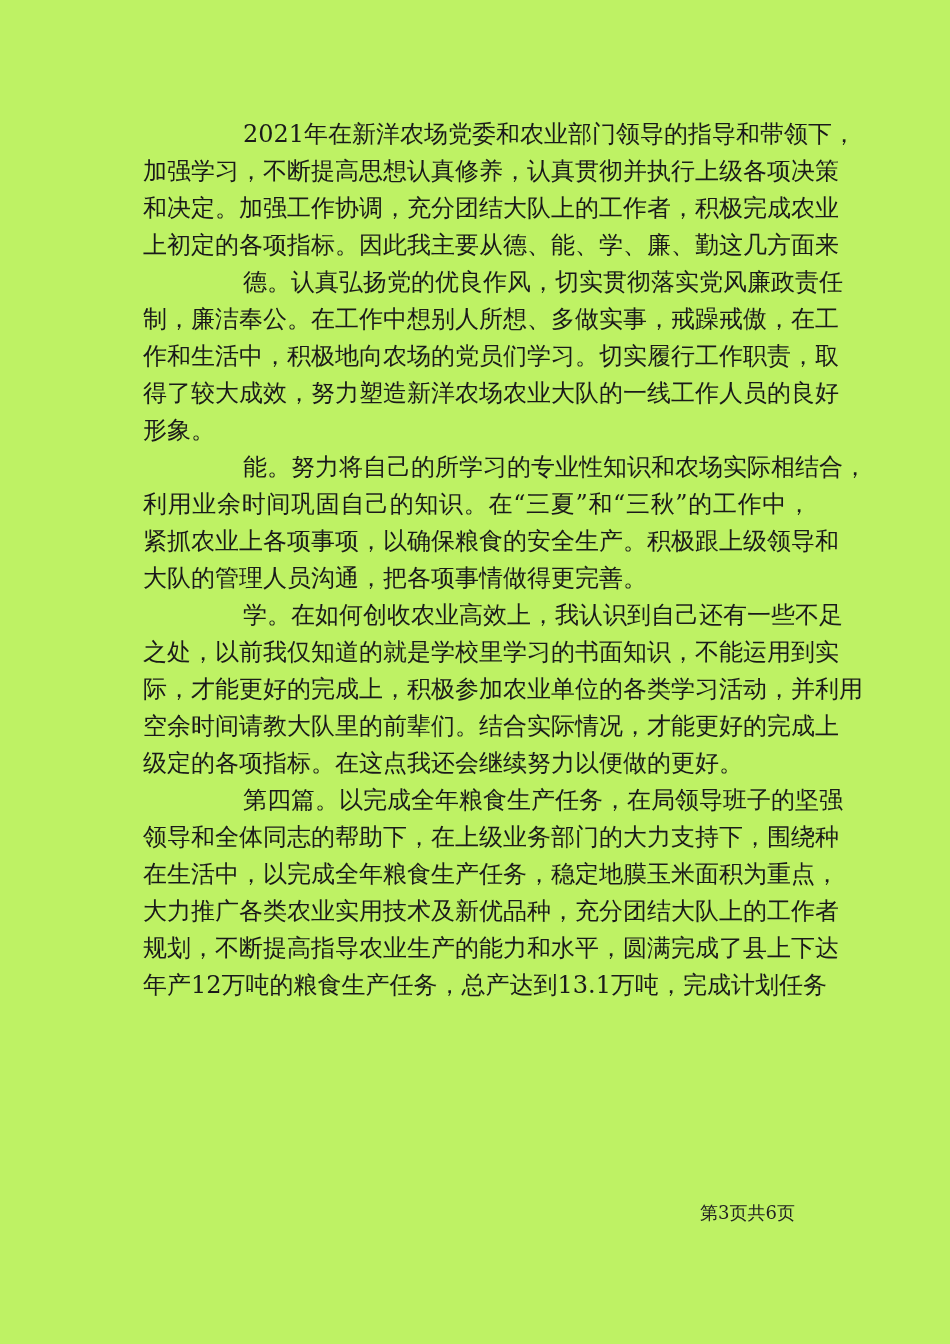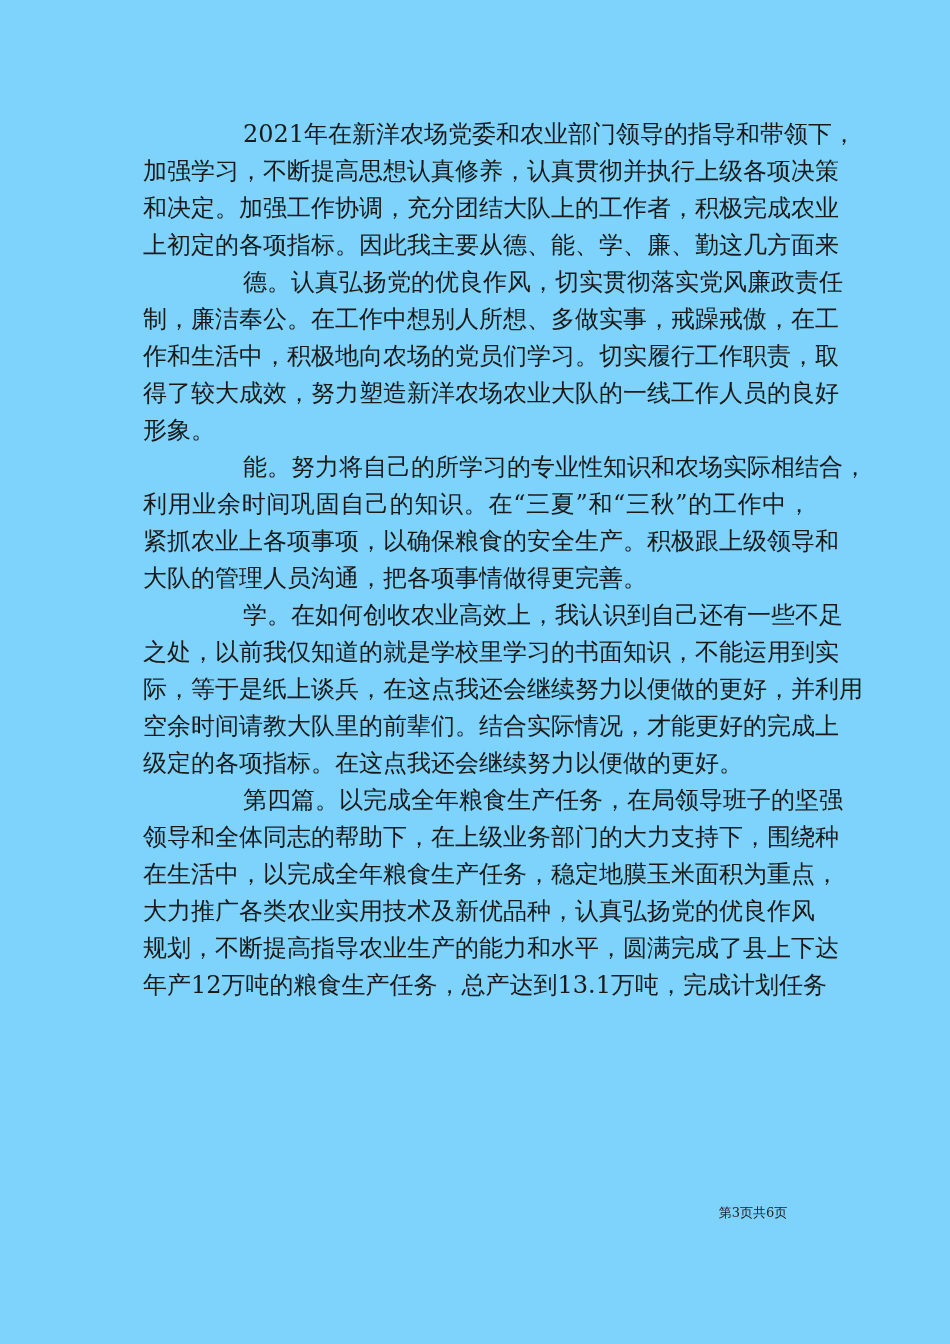--- a/index.html
+++ b/index.html
@@ -14,21 +14,21 @@
       overflow: hidden;
       font-family: "DejaVu Serif", "Liberation Serif", serif;
       color: #1a1a1a;
     }
     .page {
       position: absolute;
       left: 0;
       top: 0;
       width: 950px;
       height: 1344px;
-      background: #7dd3fc;
+      background: #bef264;
     }
     .body-text {
       position: absolute;
       left: 143px;
       top: 116px;
       width: 668px;
     }
     .line {
       height: 37px;
       line-height: 37px;
@@ -42,22 +42,22 @@
       text-align-last: left;
     }
     .line.indent {
       padding-left: 100px;
     }
     .footer {
       position: absolute;
       left: 700px;
       top: 1203px;
       width: 106px;
-      text-align: center;
-      font-size: 13px;
+      text-align: left;
+      font-size: 18px;
       line-height: 20px;
       color: #222;
       white-space: nowrap;
     }
   </style>
 </head>
 <body>
 
 <div class="page">
   <div class="body-text">
@@ -80,31 +80,31 @@
     <div class="paragraph">
       <div class="line indent">能。努力将自己的所学习的专业性知识和农场实际相结合，</div>
       <div class="line">利用业余时间巩固自己的知识。在“三夏”和“三秋”的工作中，</div>
       <div class="line">紧抓农业上各项事项，以确保粮食的安全生产。积极跟上级领导和</div>
       <div class="line last">大队的管理人员沟通，把各项事情做得更完善。</div>
     </div>
 
     <div class="paragraph">
       <div class="line indent">学。在如何创收农业高效上，我认识到自己还有一些不足</div>
       <div class="line">之处，以前我仅知道的就是学校里学习的书面知识，不能运用到实</div>
-      <div class="line">际，等于是纸上谈兵，在这点我还会继续努力以便做的更好，并利用</div>
+      <div class="line">际，才能更好的完成上，积极参加农业单位的各类学习活动，并利用</div>
       <div class="line">空余时间请教大队里的前辈们。结合实际情况，才能更好的完成上</div>
       <div class="line last">级定的各项指标。在这点我还会继续努力以便做的更好。</div>
     </div>
 
 
     <div class="paragraph">
       <div class="line indent">第四篇。以完成全年粮食生产任务，在局领导班子的坚强</div>
       <div class="line">领导和全体同志的帮助下，在上级业务部门的大力支持下，围绕种</div>
       <div class="line">在生活中，以完成全年粮食生产任务，稳定地膜玉米面积为重点，</div>
-      <div class="line">大力推广各类农业实用技术及新优品种，认真弘扬党的优良作风</div>
+      <div class="line">大力推广各类农业实用技术及新优品种，充分团结大队上的工作者</div>
       <div class="line">规划，不断提高指导农业生产的能力和水平，圆满完成了县上下达</div>
       <div class="line">年产12万吨的粮食生产任务，总产达到13.1万吨，完成计划任务</div>
     </div>
 
   </div>
 
   <div class="footer">第3页共6页</div>
 </div>
 
 </body></html>

